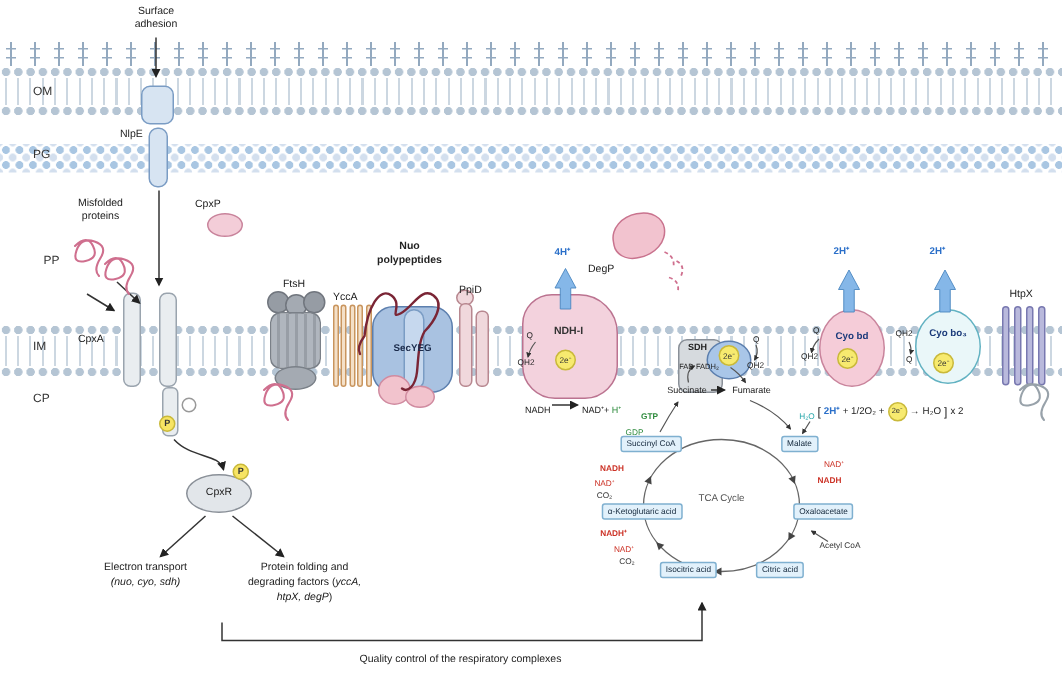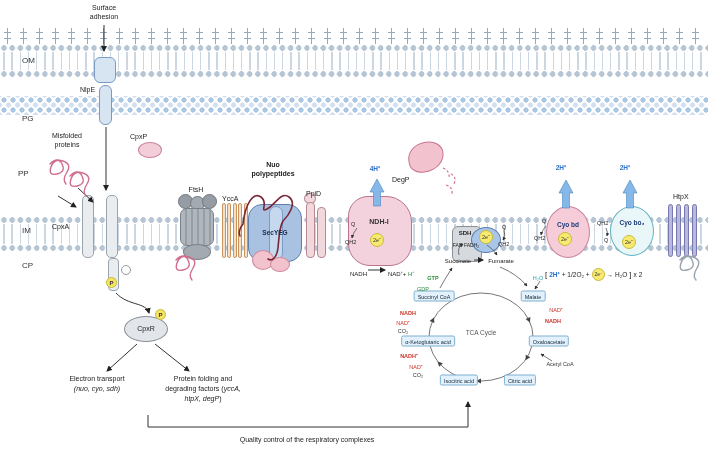--- a/index.html
+++ b/index.html
@@ -55,22 +55,22 @@
     <div class="row"></div>
   </div>
   <div class="pgband"></div>
   <div class="mem" style="top:216px">
     <div class="row"></div>
     <div class="tails" style="height:20px"></div>
     <div class="row"></div>
   </div>
 
   <div class="lbl s8 dk" style="left:22px;top:56px">OM</div>
-  <div class="lbl s8 dk" style="left:22px;top:114px">PG</div>
-  <div class="lbl s8 dk" style="left:18px;top:169px">PP</div>
+  <div class="lbl s8 dk" style="left:22px;top:98px">PG</div>
+  <div class="lbl s8 dk" style="left:29px;top:169px">PP</div>
   <div class="lbl s8 dk" style="left:22px;top:226px">IM</div>
   <div class="lbl s8 dk" style="left:22px;top:261px">CP</div>
 
   <div class="lbl c" style="left:104px;top:4px">Surface</div>
   <div class="lbl c" style="left:104px;top:13px">adhesion</div>
   <div class="shape" style="left:94px;top:57px;width:22px;height:26px;background:#d7e4f2;border:1px solid #7a9cc4;border-radius:6px"></div>
   <div class="shape" style="left:99px;top:85px;width:13px;height:40px;background:#d7e4f2;border:1px solid #7a9cc4;border-radius:6px"></div>
   <div class="lbl" style="left:80px;top:86px">NlpE</div>
 
   <div class="lbl c" style="left:67px;top:132px">Misfolded</div>

